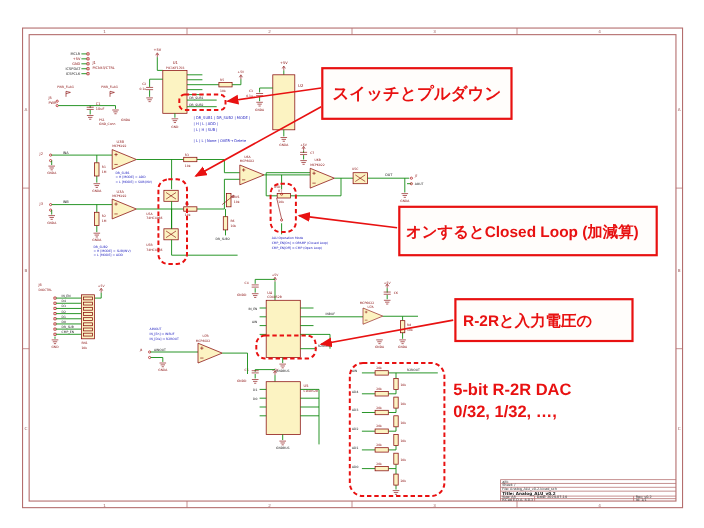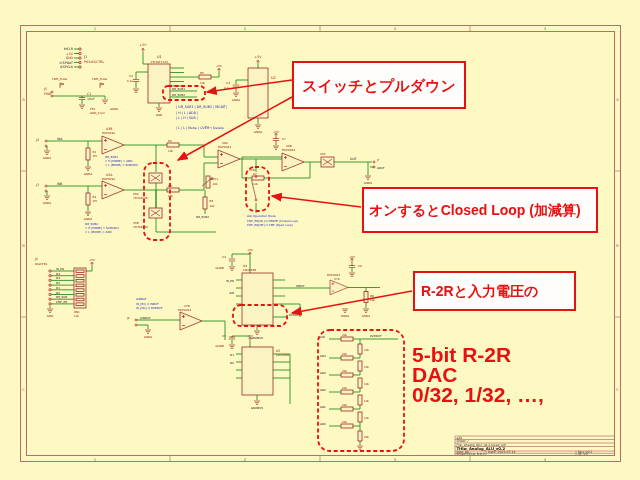--- a/index.html
+++ b/index.html
@@ -1,16 +1,16 @@
 <!DOCTYPE html>
 <html><head>
 <meta charset="utf-8">
 <style>
   html,body{margin:0;padding:0;background:#e8e4d8;font-family:"Liberation Sans","DejaVu Sans",sans-serif;}
-  .stage{position:relative;width:640px;height:480px;background:#fef9c3;overflow:hidden;}
+  .stage{position:relative;width:640px;height:480px;background:#ffffff;overflow:hidden;}
   .stage svg{position:absolute;left:0;top:0;z-index:1;}
   svg text{font-family:"DejaVu Sans",sans-serif;}
   .w{stroke:#0d870d;stroke-width:.8;fill:none;}
   .cmp{fill:#fcf3c2;stroke:#8a1010;stroke-width:.7;}
   .ln{stroke:#8a1010;stroke-width:.6;fill:none;}
   .pin{fill:none;stroke:#b22020;stroke-width:.7;}
   .tm{fill:#8a1010;font-size:3.2px;}
   .tb{fill:#1a1a1a;font-size:3.2px;}
   .tu{fill:#2323c0;font-size:3.3px;}
   .t28{font-size:2.8px;}
@@ -446,18 +446,18 @@
 </div>
 
 <div class="callout" style="left:362px;top:187px;width:236px;height:46px;font-size:14px;line-height:20px;padding-left:5px;">
   <div>オンするとClosed Loop (加減算)</div>
 </div>
 
 <div class="callout" style="left:413px;top:271px;width:163px;height:40px;font-size:14px;line-height:20px;padding-left:6px;">
   <div>R-2Rと入力電圧の</div>
 </div>
 
-<div class="plain" style="left:412px;top:345px;width:150px;font-size:21px;line-height:20px;">
+<div class="plain" style="left:412px;top:345px;width:150px;font-size:15px;line-height:20px;">
   <div>5-bit R-2R DAC</div>
   <div>0/32, 1/32, …,</div>
 </div>
 
 </div>
 
 </body></html>

